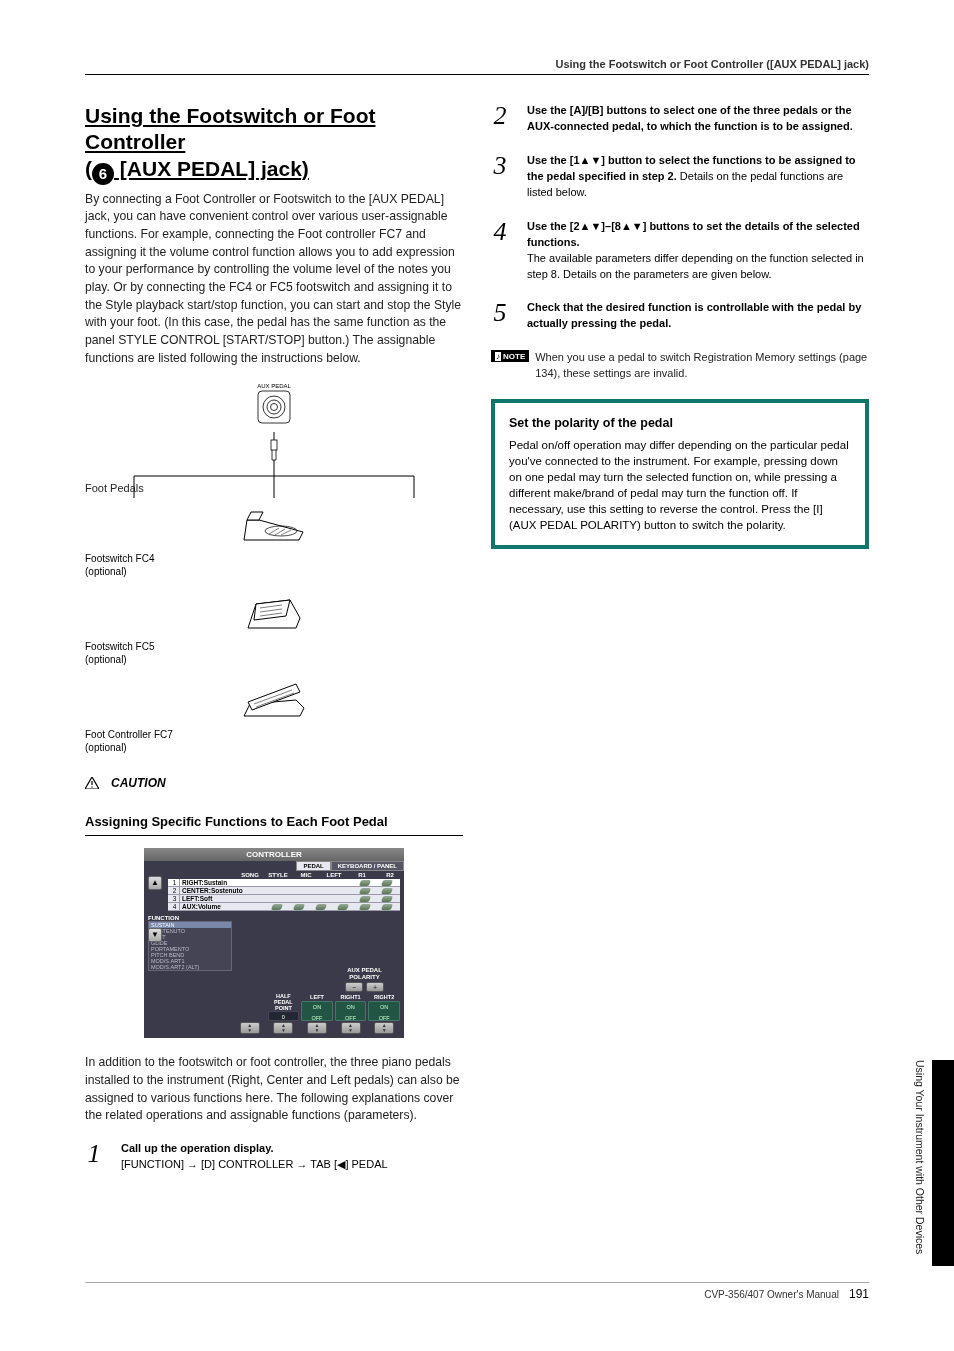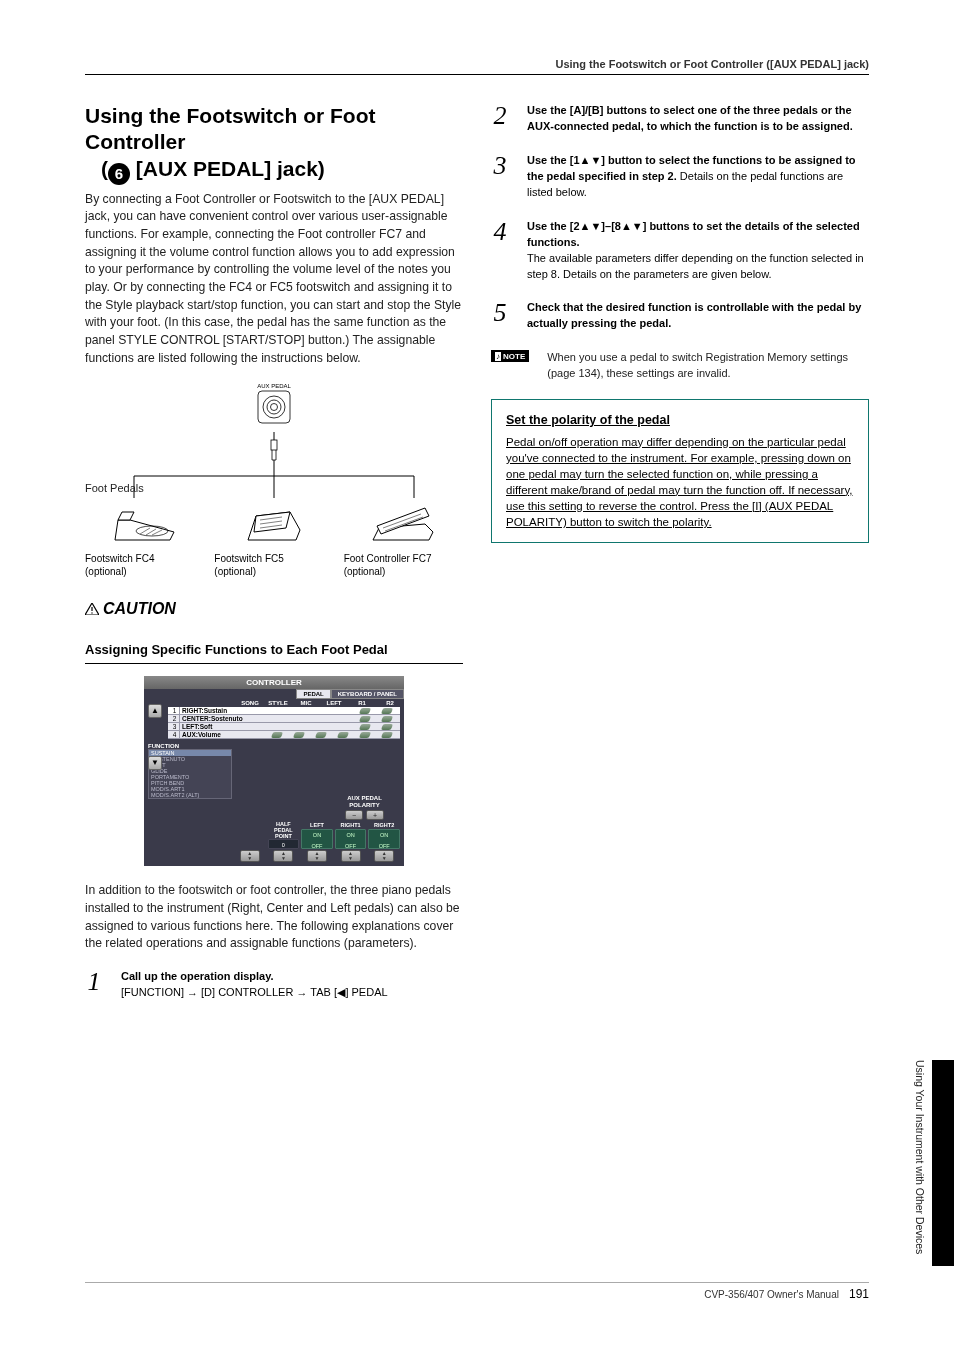--- a/index.html
+++ b/index.html
@@ -30,27 +30,27 @@
   }
   .col {
     flex: 1;
     min-width: 0;
   }
   h1.section-title {
     font-size: 21px;
     font-weight: bold;
     line-height: 1.25;
     margin-bottom: 6px;
+    text-decoration: underline;
   }
   h1.section-title .line1 { display: block; }
   h1.section-title .line2 { display: block; }
   .section-subtitle {
     font-size: 21px;
     font-weight: bold;
-    margin-left: 16px;
   }
   .circled-num {
     display: inline-block;
     width: 22px;
     height: 22px;
     background: #000;
     color: #fff;
     border-radius: 50%;
     text-align: center;
     line-height: 22px;
@@ -78,20 +78,21 @@
   .jack-svg { display: inline-block; }
   .foot-pedals-label {
     font-size: 11px;
     color: #222;
     margin-bottom: 6px;
   }
   .pedal-row {
     display: flex;
     justify-content: space-between;
     gap: 10px;
+    flex-direction: column;
   }
   .pedal-item {
     flex: 1;
     text-align: center;
   }
   .pedal-svg {
     height: 48px;
     display: flex;
     align-items: center;
     justify-content: center;
@@ -99,27 +100,27 @@
   .pedal-caption {
     font-size: 10px;
     line-height: 1.3;
     margin-top: 4px;
     text-align: left;
   }
   .caution-block {
     margin: 18px 0 24px 0;
   }
   .caution-heading {
-    font-size: 16px;
+    font-size: 12px;
     font-style: italic;
     font-weight: bold;
     margin-bottom: 2px;
     display: flex;
     align-items: center;
-    gap: 4px;
+    gap: 12px;
   }
   .caution-text {
     font-size: 10.5px;
     font-weight: bold;
     line-height: 1.35;
   }
   .subsection-heading {
     font-size: 13px;
     font-weight: bold;
     border-bottom: 1px solid #000;
@@ -290,21 +291,21 @@
   }
   .step-body {
     flex: 1;
     font-size: 11px;
     line-height: 1.45;
   }
   .step-body .bold { font-weight: bold; }
   .step-body .normal { font-weight: normal; }
   .note-line {
     display: flex;
-    gap: 18px;
+    gap: 6px;
     font-size: 11px;
     line-height: 1.4;
     margin-bottom: 18px;
   }
   .note-badge {
     background: #000;
     color: #fff;
     font-size: 8px;
     font-weight: bold;
     padding: 1px 4px;
@@ -314,25 +315,24 @@
   }
   .note-badge::before {
     content: "♪";
     background: #fff;
     color: #000;
     padding: 0 1px;
     margin-right: 2px;
   }
   .note-text { flex: 1; color: #222;}
   .polarity-box {
-    border: 1px solid #0f766e;
+    border: 4px solid #0f766e;
     padding: 12px 14px;
     font-size: 11.5px;
     line-height: 1.4;
-    text-decoration: underline;
   }
   .polarity-box h3 {
     font-size: 12.5px;
     font-weight: bold;
     margin-bottom: 4px;
   }
   .side-tab {
     position: absolute;
     right: 0;
     top: 1060px;

